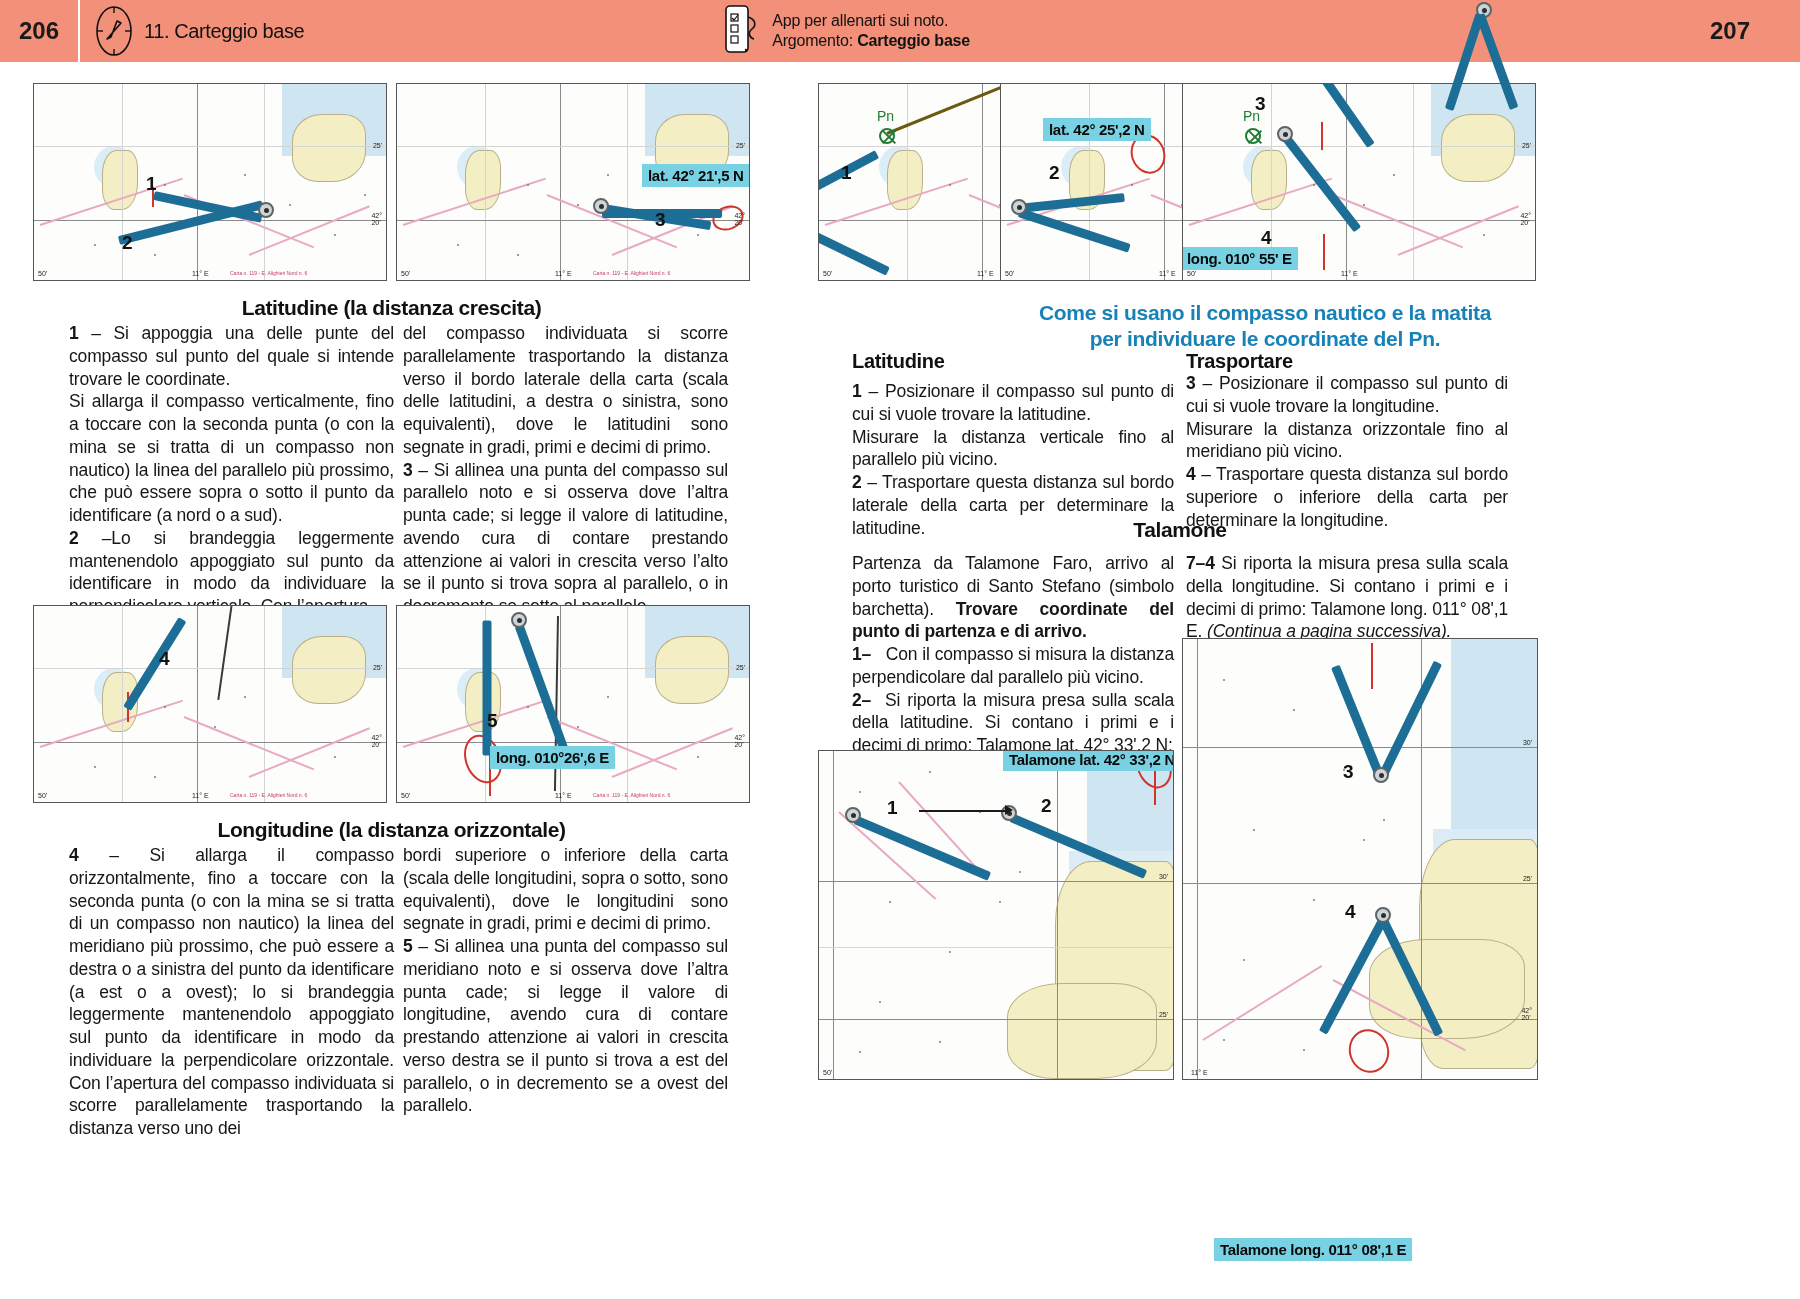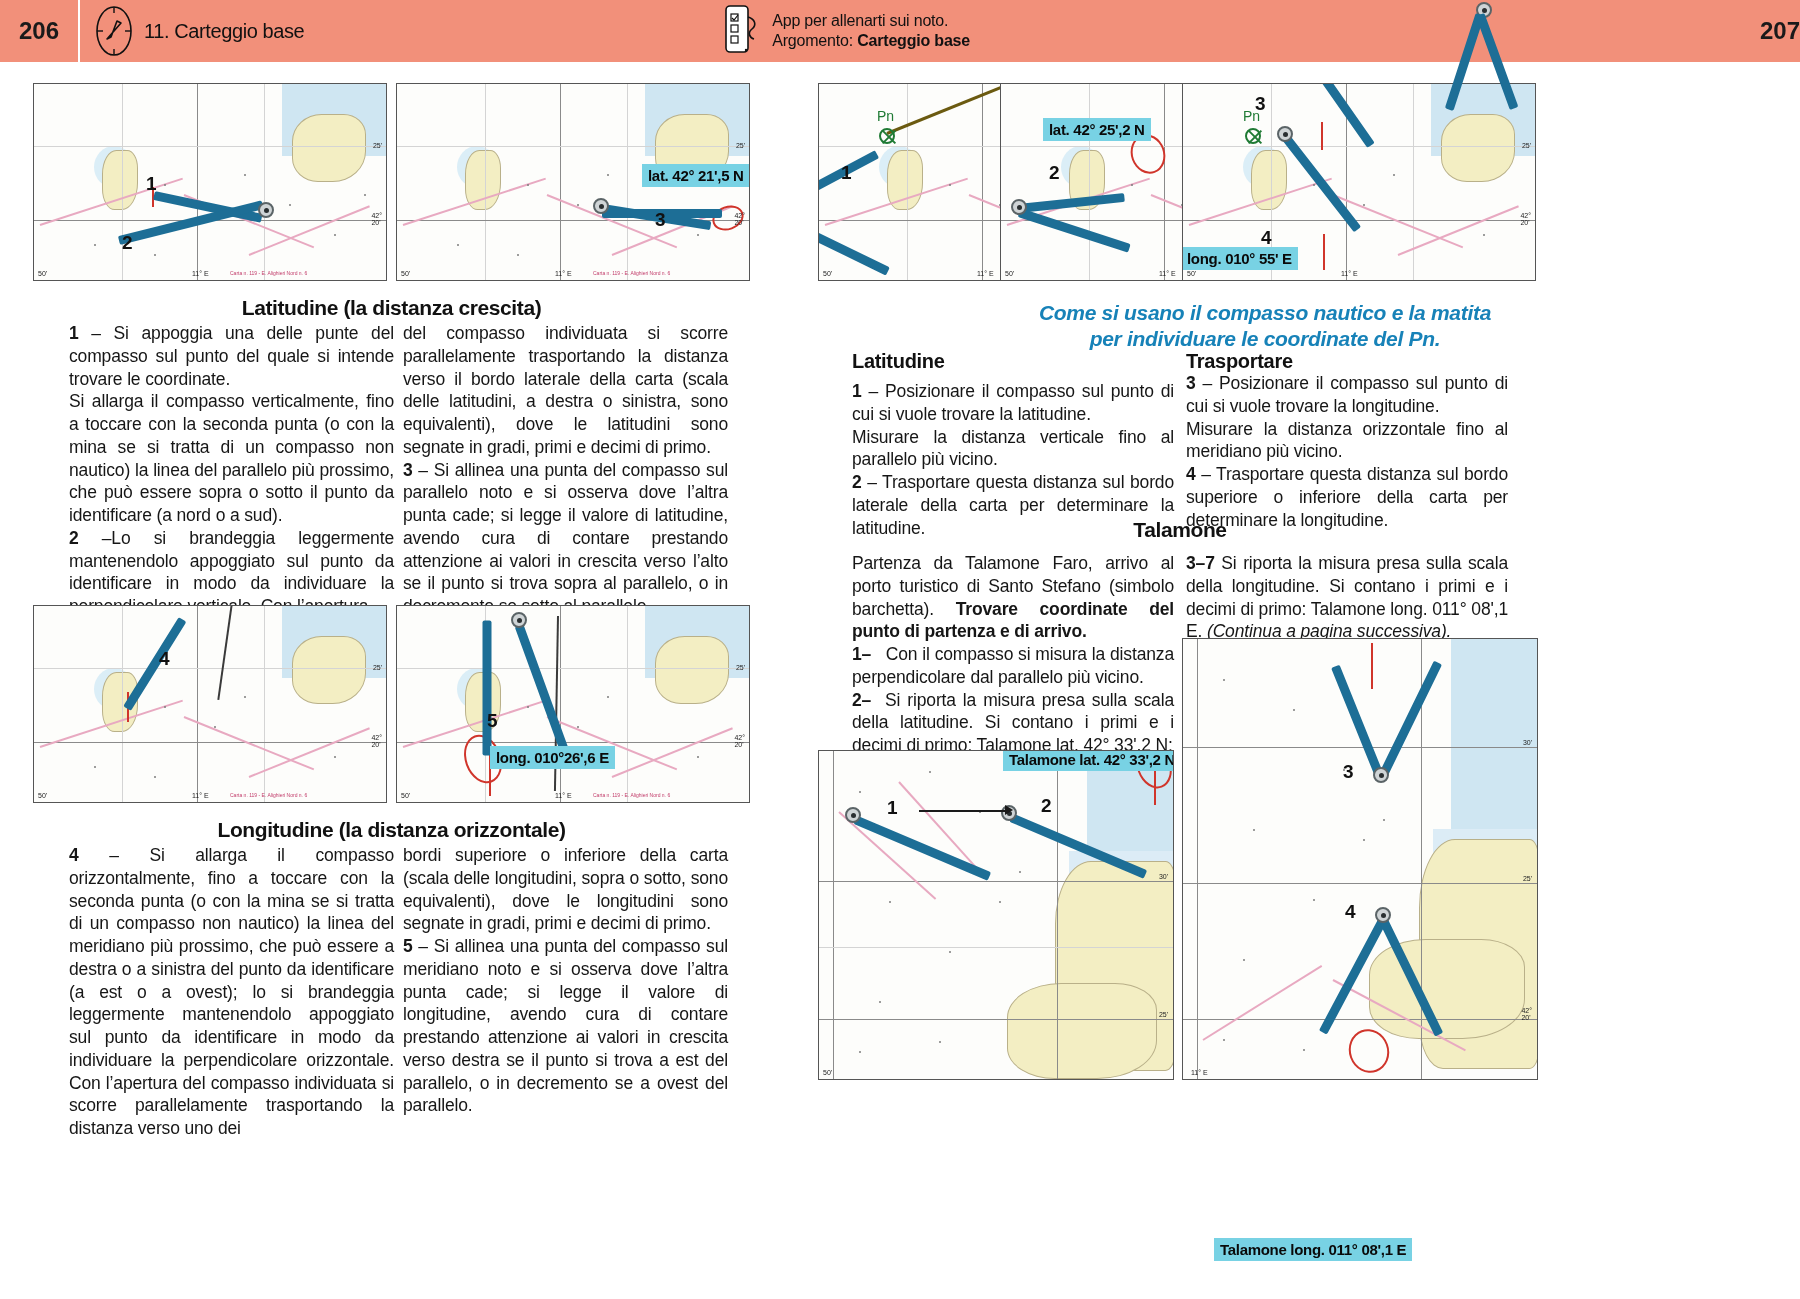--- a/index.html
+++ b/index.html
@@ -31,21 +31,21 @@
   }
   .hdr-spacer { flex:1 1 auto; }
   .hdr-app {
     display:flex; align-items:center; gap:10px;
     margin-right:auto;
   }
   .hdr-app-text { line-height:1.25; font-size:16px; color:#111; letter-spacing:-0.2px;}
   .hdr-app-text b { font-weight:bold; }
   .hdr-right-pageno {
     font-size:24px; font-weight:bold; color:#1a1a1a;
-    width:90px; text-align:right;
+    width:90px; text-align:left;
   }
 
   
   .chart {
     position:absolute;
     background:#ffffff;
     border:1px solid #555;
     overflow:hidden;
   }
   .chart .sea   { position:absolute; inset:0; background:#fdfdfb; }
@@ -409,34 +409,34 @@
   <div class="edgelabel" style="left:4px; bottom:3px;">50'</div>
   <div class="edgelabel" style="left:158px; bottom:3px;">11° E</div>
   <div class="edgelabel" style="right:4px; top:58px;">25'</div>
   <div class="edgelabel" style="right:4px; top:128px;">42°<br>20'</div>
 </div>
 
 <div class="pivot" style="left:1476px; top:2px;"></div>
 <div class="arm" style="left:1480px; top:10px; width:100px; transform:rotate(70deg);"></div>
 <div class="arm" style="left:1480px; top:10px; width:100px; transform:rotate(108deg);"></div>
 
-<div class="bluehead" style="left:975px; top:300px; width:580px;font-style:italic;">
+<div class="bluehead" style="left:975px; top:300px; width:580px;">
   <span>Come si usano il compasso nautico e la matita</span><br>
   <span>per individuare le coordinate del Pn.</span>
 </div>
 
 <div class="colhead" style="left:852px; top:350px;">Latitudine</div>
 <div class="para" style="left:852px; top:372px; width:322px;margin-top:8px;"><b class="num">1</b> – Posizionare il compasso sul punto di cui si vuole trovare la latitudine.<br>Misurare la distanza verticale fino al parallelo più vicino.<br><b class="num">2</b> – Trasportare questa distanza sul bordo laterale della carta per determinare la latitudine.</div>
 
 <div class="colhead" style="left:1186px; top:350px;">Trasportare</div>
 <div class="para" style="left:1186px; top:372px; width:322px;"><b class="num">3</b> – Posizionare il compasso sul punto di cui si vuole trovare la longitudine.<br>Misurare la distanza orizzontale fino al meridiano più vicino.<br><b class="num">4</b> – Trasportare questa distanza sul bordo superiore o inferiore della carta per determinare la longitudine.</div>
 
 <div class="secheading" style="left:852px; top:518px; width:656px;">Talamone</div>
 <div class="para" style="left:852px; top:552px; width:322px;">Partenza da Talamone Faro, arrivo al porto turistico di Santo Stefano (simbolo barchetta). <b>Trovare coordinate del punto di partenza e di arrivo.</b><br><b class="num">1–</b>&nbsp;&nbsp; Con il compasso si misura la distanza perpendicolare dal parallelo più vicino.<br><b class="num">2–</b>&nbsp; Si riporta la misura presa sulla scala della latitudine. Si contano i primi e i decimi di primo: Talamone lat. 42° 33',2 N:</div>
-<div class="para" style="left:1186px; top:552px; width:322px;"><b class="num">3–7</b>&nbsp;Si riporta la misura presa sulla scala della longitudine. Si contano i primi e i decimi di primo: Talamone long. 011° 08',1 E. <i>(Continua a pagina successiva).</i></div>
+<div class="para" style="left:1186px; top:552px; width:322px;"><b class="num">7–4</b>&nbsp;Si riporta la misura presa sulla scala della longitudine. Si contano i primi e i decimi di primo: Talamone long. 011° 08',1 E. <i>(Continua a pagina successiva).</i></div>
 
 <div class="chart" style="left:818px; top:750px; width:356px; height:330px;">
   <div class="sea"></div>
   <div class="bluesea" style="left:268px; top:0; width:88px; height:108px; background:#cfe6f2;"></div>
   <div class="bluesea" style="left:250px; top:100px; width:106px; height:120px; background:#dcecf6;"></div>
   <div class="land" style="left:236px; top:110px; width:120px; height:210px; border-radius:30% 8% 8% 20%;"></div>
   <div class="land" style="left:188px; top:232px; width:150px; height:96px; border-radius:36% 28% 40% 32%;"></div>
   <div class="gridline-v" style="left:14px;"></div>
   <div class="gridline-v" style="left:238px;"></div>
   <div class="gridline-h" style="top:130px;"></div>

